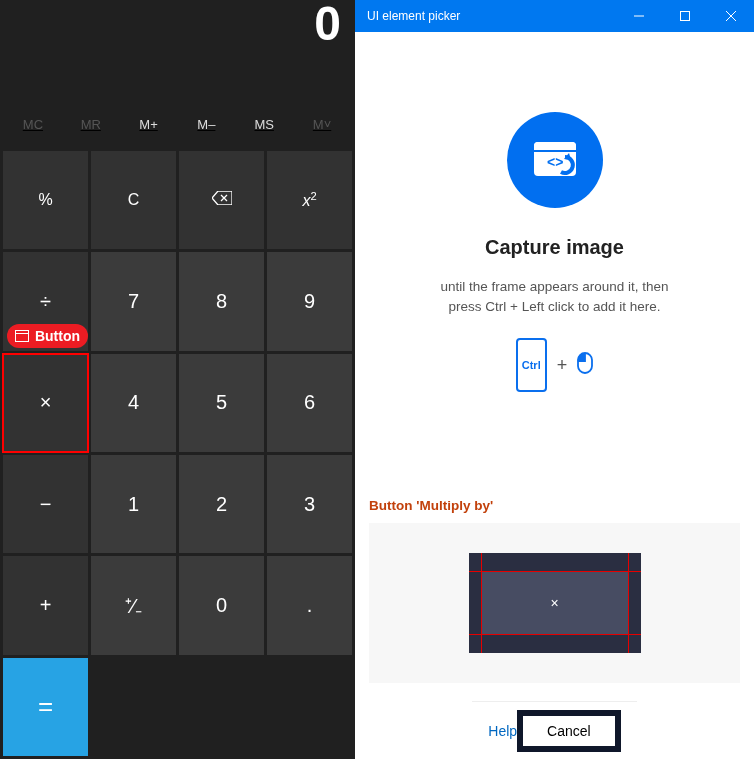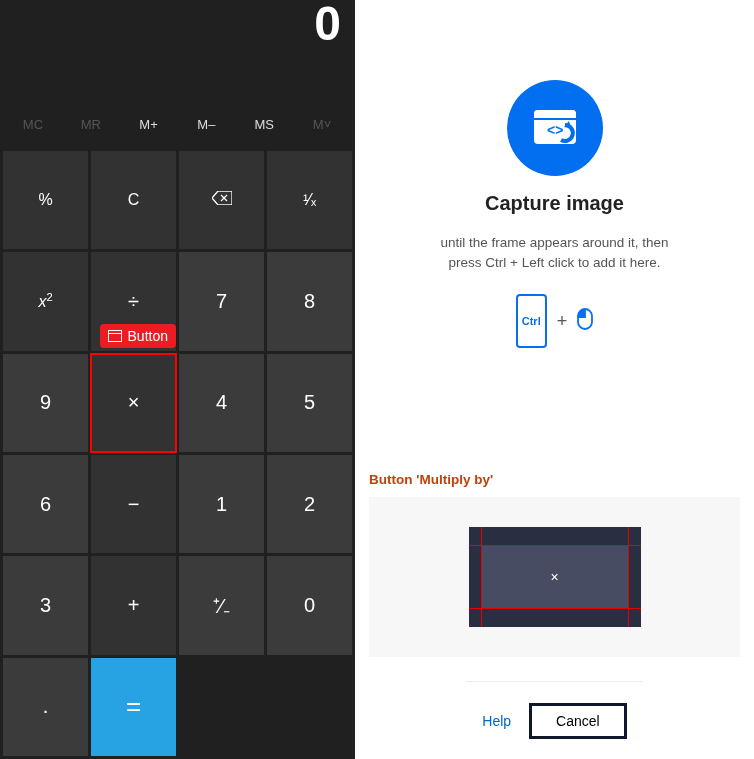--- a/index.html
+++ b/index.html
@@ -1,53 +1,53 @@
 <!DOCTYPE html>
 <html><head>
 <meta charset="utf-8">
 <style>
   * { box-sizing: border-box; margin: 0; padding: 0; font-family: "Segoe UI", sans-serif; }
   body { width: 754px; height: 759px; display: flex; overflow: hidden; background: #fff; }
   .calc { width: 355px; height: 759px; background: #202020; display: flex; flex-direction: column; position: relative; }
   .calc-display { height: 100px; color: #fff; font-size: 48px; font-weight: 600; text-align: right; padding: 0 14px 8px 0; display: flex; align-items: flex-start; justify-content: flex-end; line-height: 1; }
-  .calc-memory { height: 48px; display: flex; justify-content: space-between; align-items: center; padding: 0 4px; }
+  .calc-memory { height: 48px; display: flex; justify-content: space-between; align-items: center; padding: 0 4px; text-decoration: underline; }
   .calc-memory .mem { flex: 1; text-align: center; font-size: 13px; color: #555; cursor: default; }
   .calc-memory .mem.active { color: #ddd; cursor: pointer; }
   .calc-grid { flex: 1; display: grid; grid-template-columns: repeat(4, 1fr); grid-template-rows: repeat(6, 1fr); gap: 3px; padding: 3px; position: relative; }
   .calc-btn { background: #323232; color: #fff; font-size: 16px; display: flex; align-items: center; justify-content: center; border: none; cursor: pointer; }
   .calc-btn.op { font-size: 20px; }
   .calc-btn.num { background: #3b3b3b; font-size: 20px; }
   .calc-btn.eq { background: #27a3e4; color: #fff; font-size: 26px; }
   .hl { outline: 2px solid #ff0000; outline-offset: -1px; position: relative; }
-  .hl-label { position: absolute; top: -30px; right: 0; background: #ec1c23; color: #fff; font-size: 14px; font-weight: 400; padding: 4px 8px; display: flex; align-items: center; gap: 6px; border-radius: 4px; z-index: 10; }
+  .hl-label { position: absolute; top: -30px; right: 0; background: #ec1c23; color: #fff; font-size: 14px; font-weight: 700; padding: 4px 8px; display: flex; align-items: center; gap: 6px; border-radius: 12px; z-index: 10; }
   .hl-label svg { width: 14px; height: 12px; }
   .picker { flex: 1; height: 759px; display: flex; flex-direction: column; background: #fff; position: relative; }
   .titlebar { height: 32px; background: #0078f0; color: #fff; display: flex; align-items: center; padding-left: 12px; font-size: 12px; }
   .titlebar-spacer { flex: 1; }
   .titlebar-btn { width: 46px; height: 32px; display: flex; align-items: center; justify-content: center; cursor: pointer; }
   .picker-body { flex: 1; display: flex; flex-direction: column; align-items: center; padding-top: 80px; }
   .big-icon { width: 96px; height: 96px; border-radius: 50%; background: #016ff0; display: flex; align-items: center; justify-content: center; }
-  .capture-title { font-size: 20px; font-weight: 600; color: #222; margin-top: 16px; }
+  .capture-title { font-size: 20px; font-weight: 600; color: #222; margin-top: 28px; }
   .capture-desc { font-size: 13.5px; color: #555; text-align: center; margin-top: 18px; line-height: 1.45; max-width: 300px; }
   .capture-desc span { display: block; }
   .shortcut { margin-top: 22px; display: flex; align-items: center; gap: 10px; color: #062ed4; }
   .ctrl-box { border: 2px solid #0a6fee; border-radius: 4px; padding: 19px 4px; font-size: 11px; font-weight: 600; color: #0a6fee; }
   .plus { font-size: 18px; color: #555; font-weight: 300; }
   .captured-section { width: 100%; padding: 0 14px; margin-top: auto; }
   .captured-label { font-size: 13.5px; font-weight: 600; color: #c2410c; margin-bottom: 10px; }
   .captured-box { background: #f7f7f7; height: 160px; display: flex; align-items: center; justify-content: center; }
   .thumb { width: 172px; height: 100px; background: #2a2e41; position: relative; display: flex; align-items: center; justify-content: center; }
   .thumb-inner { position: absolute; left: 12px; right: 12px; top: 18px; bottom: 18px; background: #474c62; border: 1px solid #e60000; }
   .thumb-line-h { position: absolute; left: 0; right: 0; height: 1px; background: #e60000; }
   .thumb-line-v { position: absolute; top: 0; bottom: 0; width: 1px; background: #e60000; }
   .thumb-x { position: absolute; color: #fff; font-size: 14px; left: 50%; top: 50%; transform: translate(-50%, -50%); }
-  .footer { height: 78px; border-top: 1px solid #eee; display: flex; align-items: center; padding: 0 16px; margin-top: 24px; gap: 9px; }
+  .footer { height: 58px; border-top: 1px solid #eee; display: flex; align-items: center; padding: 0 16px; margin-top: 18px; }
   .help-link { color: #0067c0; font-size: 14px; cursor: pointer; }
   .footer-spacer { flex: 1; }
-  .cancel-btn { border: 3px solid #0f172a; background: #fff; padding: 7px 24px; font-size: 14px; cursor: pointer; }
+  .cancel-btn { border: 6px solid #0f172a; background: #fff; padding: 7px 24px; font-size: 14px; cursor: pointer; }
   sup { font-size: 0.7em; }
 </style>
 </head>
 <body>
 
 <div class="calc">
   <div class="calc-display">0</div>
   <div class="calc-memory">
     <div class="mem">MC</div>
     <div class="mem">MR</div>
@@ -61,21 +61,20 @@
     <button class="calc-btn">C</button>
     <button class="calc-btn">
       <span>
         <svg width="20" height="14" viewBox="0 0 20 14">
             <path d="M6 0 L20 0 L20 14 L6 14 L0 7 Z" fill="none" stroke="#fff" stroke-width="1.3"></path>
             <path d="M9 4 L15 10 M15 4 L9 10" stroke="#fff" stroke-width="1.3"></path>
           </svg>
       </span>
     </button>
 
-    <button class="calc-btn">¹⁄ₓ</button>
     <button class="calc-btn">
         <span><i>x</i><sup>2</sup></span>
       </button>
     <button class="calc-btn op">÷</button>
 
     <button class="calc-btn num">7</button>
     <button class="calc-btn num">8</button>
     <button class="calc-btn num">9</button>
     <button class="calc-btn op hl">
       <div class="hl-label">
@@ -99,20 +98,39 @@
     <button class="calc-btn op">+</button>
 
     <button class="calc-btn num">⁺⁄₋</button>
     <button class="calc-btn num">0</button>
     <button class="calc-btn num">.</button>
     <button class="calc-btn eq">=</button>
   </div>
 </div>
 
 <div class="picker">
+  <div class="titlebar">
+    <span>UI element picker</span>
+    <div class="titlebar-spacer"></div>
+    <div class="titlebar-btn">
+      <svg width="10" height="10">
+          <line x1="0" y1="5" x2="10" y2="5" stroke="#fff"></line>
+        </svg>
+    </div>
+    <div class="titlebar-btn">
+      <svg width="10" height="10">
+          <rect x="0.5" y="0.5" width="9" height="9" fill="none" stroke="#fff"></rect>
+        </svg>
+    </div>
+    <div class="titlebar-btn">
+      <svg width="10" height="10">
+          <path d="M0 0 L10 10 M10 0 L0 10" stroke="#fff"></path>
+        </svg>
+    </div>
+  </div>
 
   <div class="picker-body">
     <div class="big-icon">
       <svg width="48" height="42" viewBox="0 0 48 42">
         <rect x="3" y="3" width="42" height="34" rx="4" fill="#fff"></rect>
         <rect x="3" y="3" width="42" height="8" rx="4" fill="#fff"></rect>
         <rect x="3" y="11" width="42" height="2" fill="#016ff0"></rect>
         <text x="16" y="28" font-size="14" font-weight="800" fill="#016ff0">&lt;&gt;</text>
         <path d="M34 18 a8 8 0 1 1 -4 15" fill="none" stroke="#016ff0" stroke-width="4"></path>
         <path d="M38 14 l2 7 l-7 -1 z" fill="#016ff0"></path>

